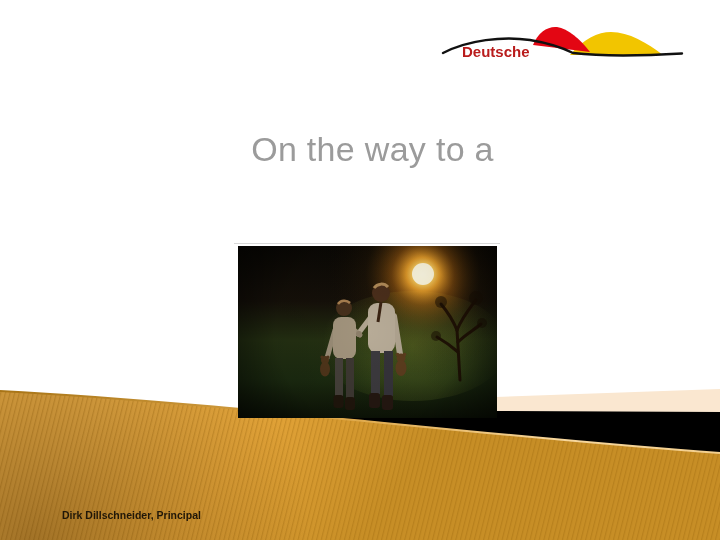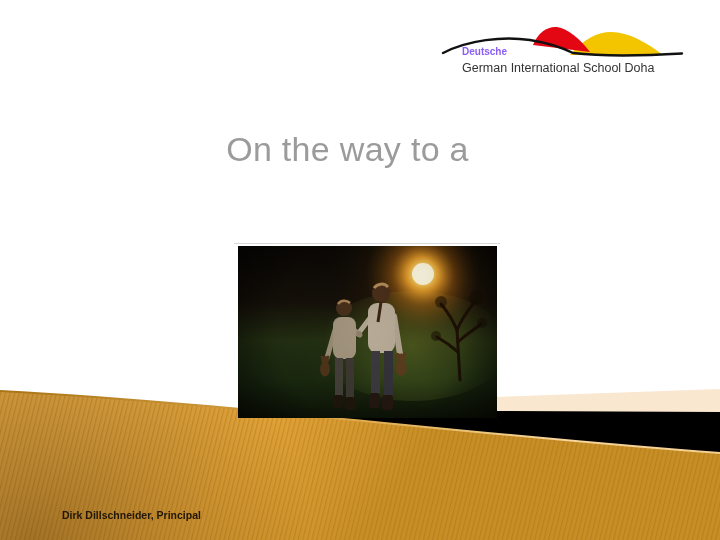--- a/index.html
+++ b/index.html
@@ -6,26 +6,26 @@
   .slide {
     position:relative; width:720px; height:540px; margin:0 auto;
     background:#ffffff; overflow:hidden;
     font-family:"Liberation Sans", sans-serif;
   }
 
   
   .logo { position:absolute; left:433px; top:15px; width:285px; height:92px; }
   .logo svg { position:absolute; left:0; top:0; }
   .logo-text { position:absolute; left:29px; top:29px; }
-  .logo-line { color:#8b5cf6; font-weight:bold; font-size:10px; line-height:15.5px; letter-spacing:0; white-space:nowrap; }
+  .logo-line { color:#b91c1c; font-weight:bold; font-size:15px; line-height:15.5px; letter-spacing:0; white-space:nowrap; }
   .logo-line3 { color:#333; font-weight:normal; font-size:12.5px; line-height:14px; margin-top:1px; white-space:nowrap; }
 
   
   .title {
-    position:absolute; left:0; top:131px; width:695px; 
+    position:absolute; left:0; top:131px; width:695px; padding-left:25px;
     text-align:center; color:var(--title-gray,#9B9B9B);
     font-size:34px; line-height:37px; letter-spacing:.3px; font-weight:normal;
   }
 
   
   .photo-hairline { position:absolute; left:234px; top:243px; width:266px; height:1px; background:#d8d8d8; }
   .photo { position:absolute; left:238px; top:246px; width:259px; height:172px; overflow:hidden; z-index:3; }
   .photo svg { display:block; }
 
   
@@ -46,21 +46,20 @@
     <svg width="285" height="92" viewBox="0 0 285 92">
 
       <path d="M137,40 C150,24 165,17 178,17 C196,17 214,28 230,40 Z" style="fill:var(--brand-yellow,#F2C500)"></path>
 
       <path d="M100,30 C105,17 115,11 124,12 C135,13.5 147,24 157,37 L100,30 Z" style="fill:var(--brand-red,#E30613)"></path>
 
       <path d="M10,38 C35,25 70,21 97,25 C115,28 128,32 140,38 C170,41.5 215,40.5 249,38.5" fill="none" stroke="#111" stroke-width="2.4" stroke-linecap="round"></path>
     </svg>
     <div class="logo-text">
       <div class="logo-line">Deutsche</div>
-      <div class="logo-line3">German International School Doha</div>
     </div>
   </div>
 
   <div class="title">
     <div>On the way to a</div>
   </div>
 
   <svg class="deco" viewBox="0 0 720 165" preserveAspectRatio="none">
     <defs>
       <linearGradient id="goldGrad" gradientUnits="userSpaceOnUse" x1="120" y1="0" x2="360" y2="165">

